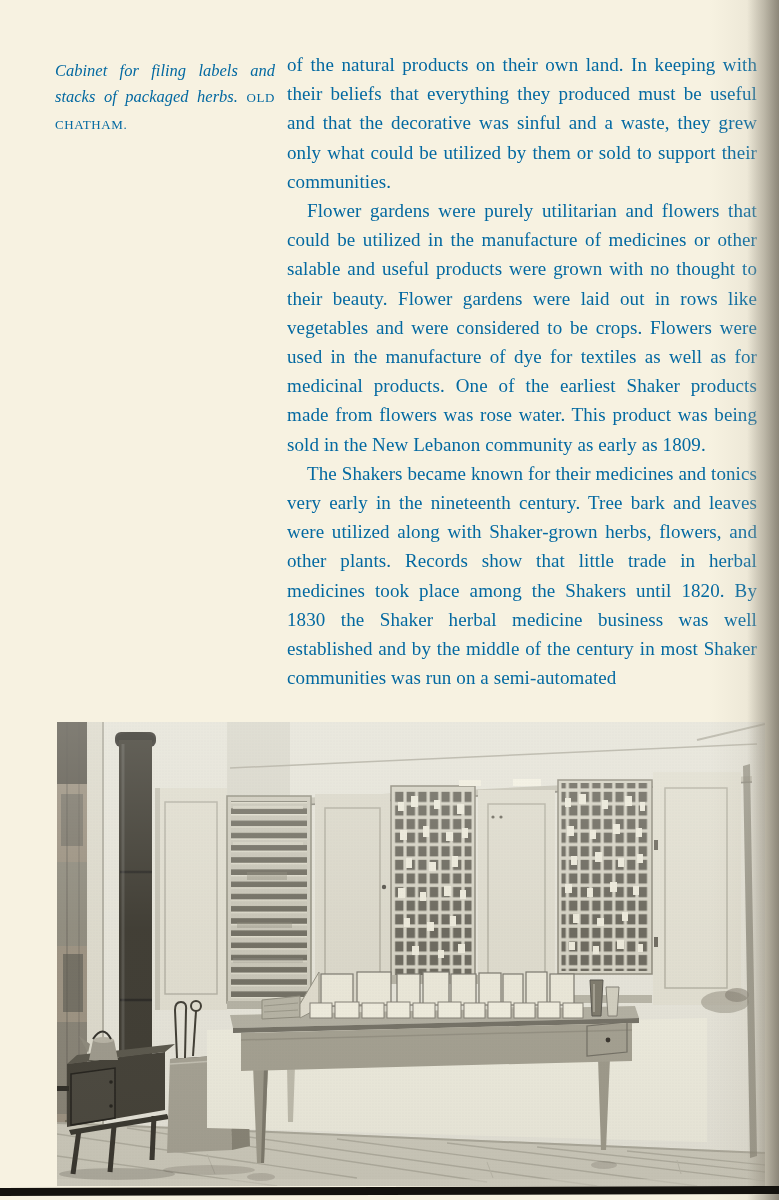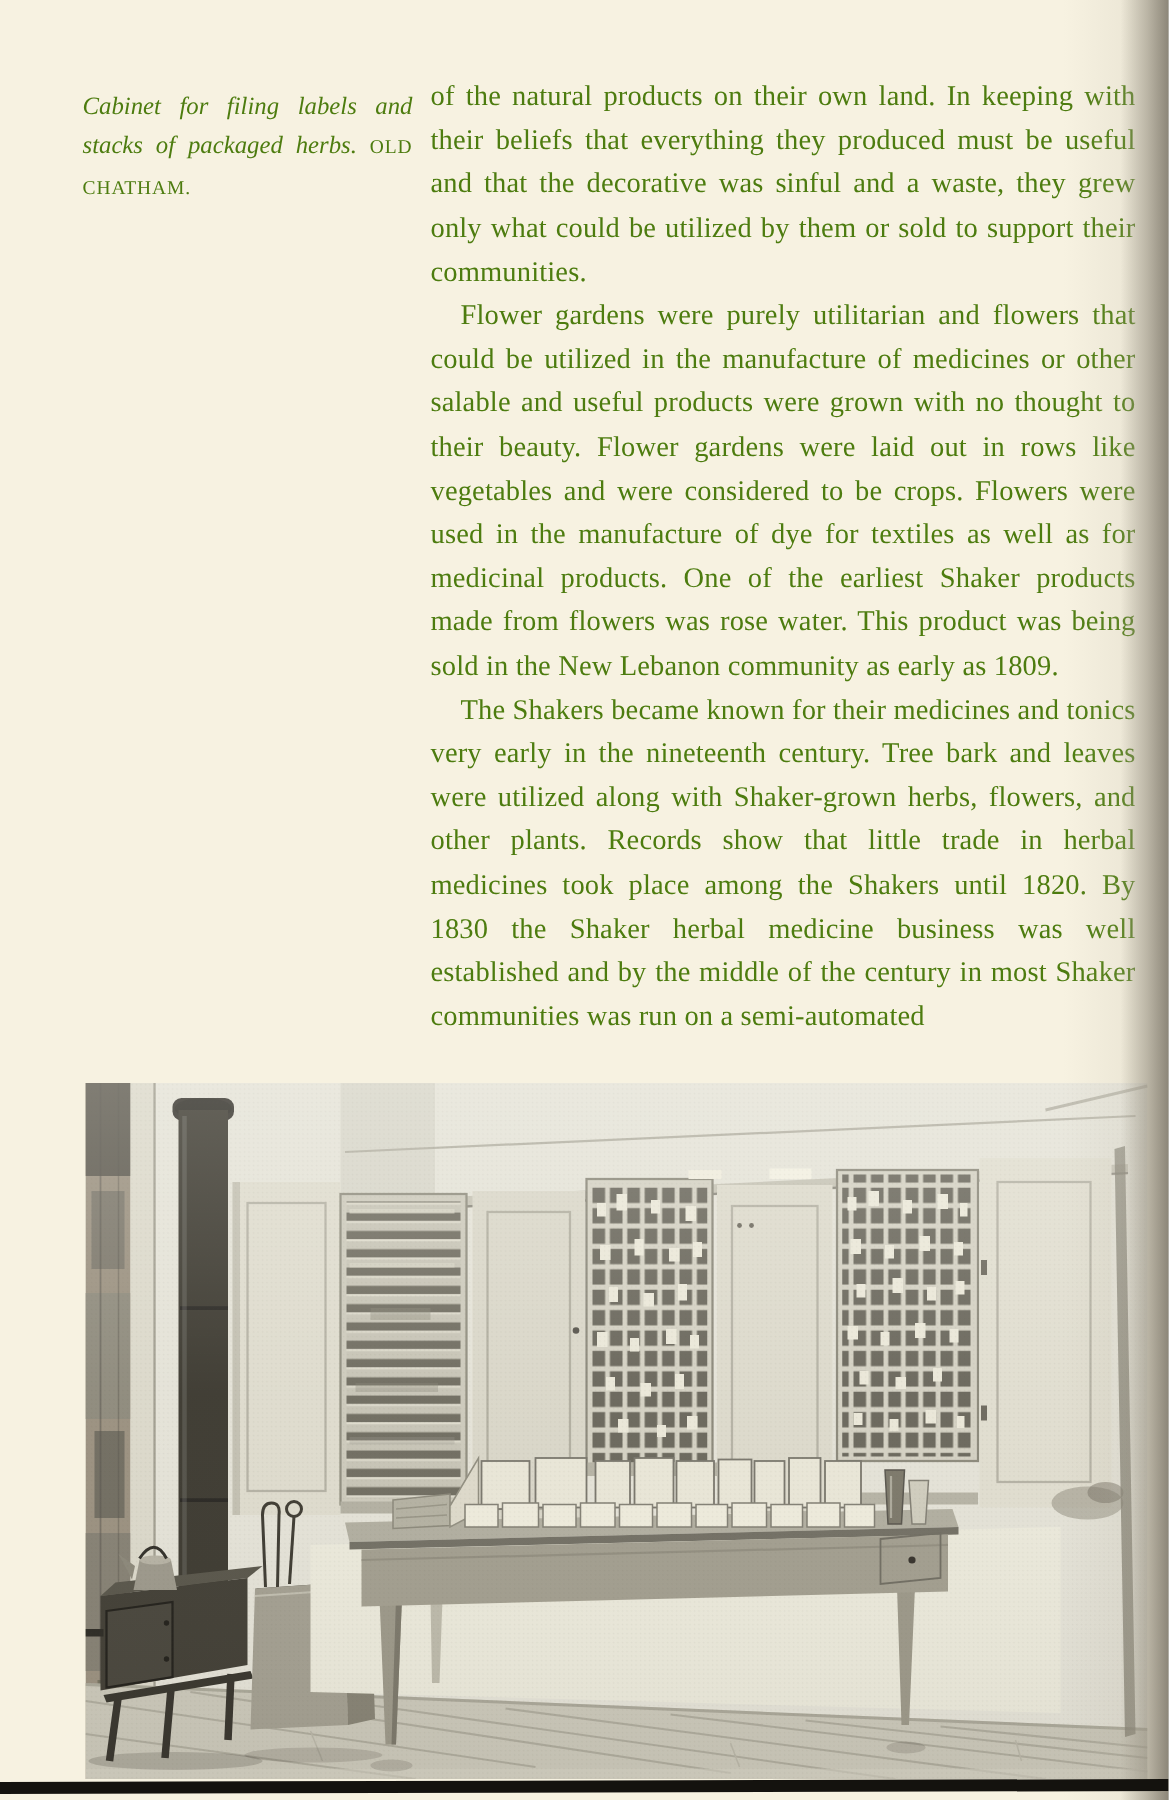--- a/index.html
+++ b/index.html
@@ -1,19 +1,19 @@
 <!DOCTYPE html>
 <html><head>
 <meta charset="utf-8">
 <style>
   html,body{margin:0;padding:0;background:#888;}
   .page{
     position:relative;width:779px;height:1200px;margin:0 auto;
     background:#f7f2e1;overflow:hidden;
-    font-family:"Liberation Serif","DejaVu Serif",serif;color:#4d7c0f;
+    font-family:"Liberation Serif","DejaVu Serif",serif;color:#0369a1;
   }
   .caption{
     position:absolute;left:55px;top:58px;width:220px;margin:0;
     font-size:16.5px;line-height:26px;text-align:justify;
   }
   .cap-it{font-style:italic;}
   .cap-sc{font-style:normal;font-size:13px;letter-spacing:0.6px;}
   .body-col{
     position:absolute;left:287px;top:50px;width:470px;
     font-size:19px;line-height:29.2px;text-align:justify;

